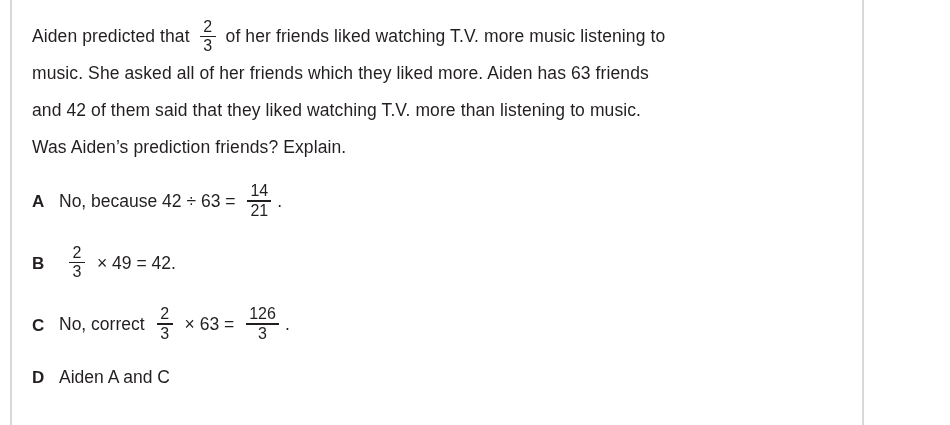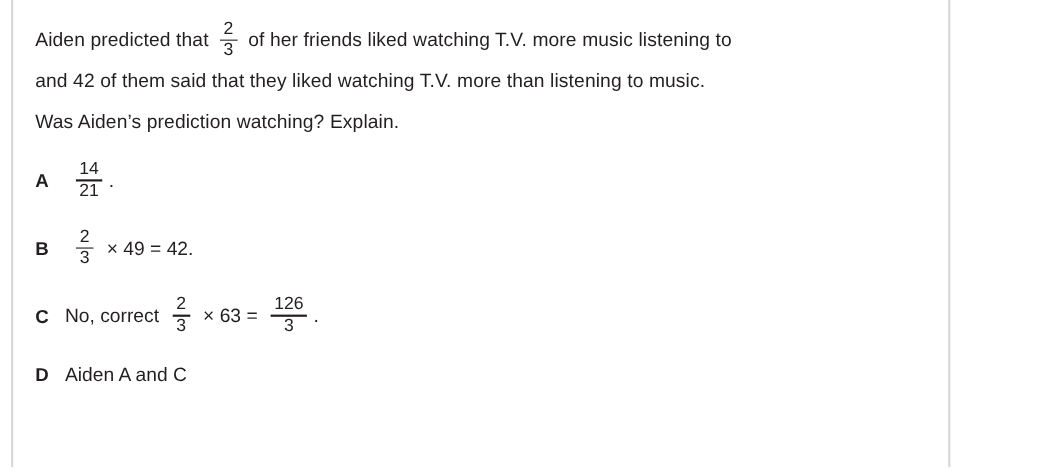--- a/index.html
+++ b/index.html
@@ -119,29 +119,31 @@
     <div class="stem">
       <div class="line">
         <span>Aiden predicted that</span>
         <span class="frac">
           <span class="num">2</span>
           <span class="bar"></span>
           <span class="den">3</span>
         </span>
         <span>of her friends liked watching T.V. more music listening to</span>
       </div>
+      <div class="line">music. She asked all of her friends which they liked more. Aiden has 63 friends</div>
       <div class="line">and 42 of them said that they liked watching T.V. more than listening to music.</div>
-      <div class="line">Was Aiden’s prediction watching? Explain.</div>
+      <div class="line">Was Aiden’s prediction friends? Explain.</div>
     </div>
 
     <div class="choices">
 
       <div class="choice">
         <span class="letter">A</span>
         <span class="body">
+          <span class="txt">No, because 42 ÷ 63 =</span>
           <span class="sp"></span>
           <span class="frac wide">
             <span class="num">14</span>
             <span class="bar"></span>
             <span class="den">21</span>
           </span>
           <span class="txt">.</span>
         </span>
       </div>
 

